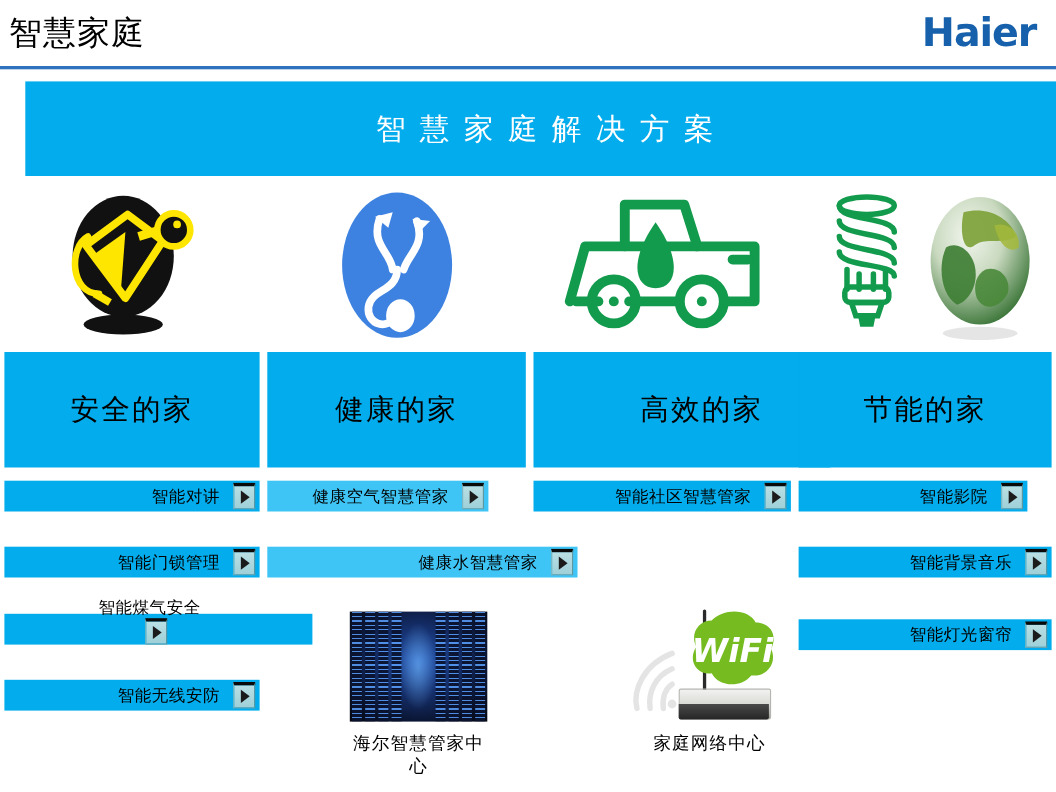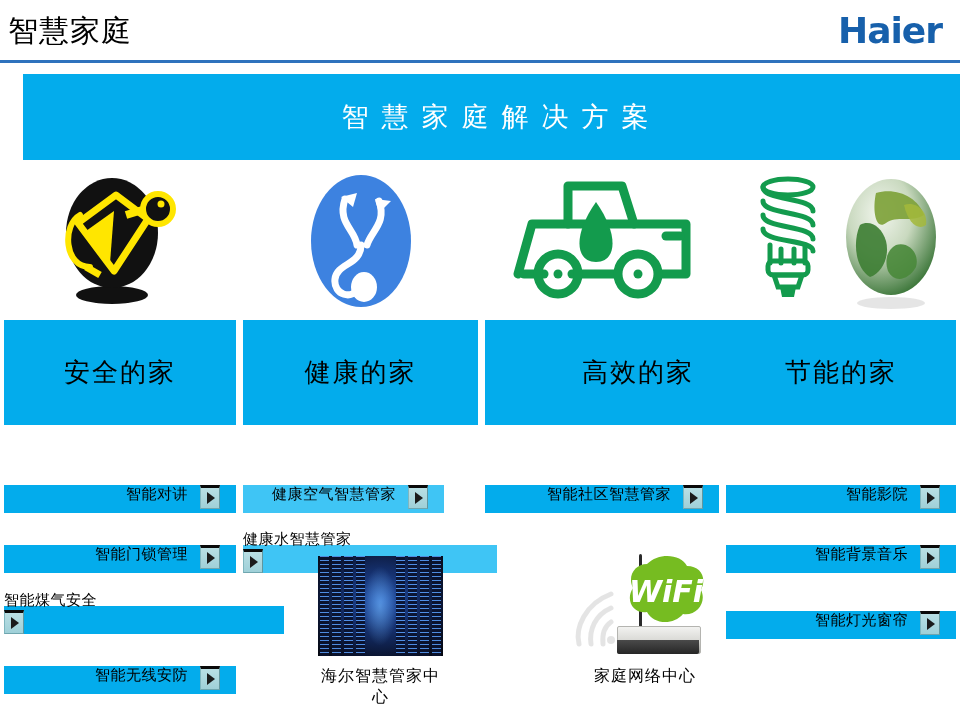--- a/index.html
+++ b/index.html
@@ -57,22 +57,22 @@
     font-size:26px;color:#000000;letter-spacing:2px;
   }
   #cat-header-0{left:4px;width:232px;}
   #cat-header-1{left:243px;width:235px;}
   #cat-header-2{left:485px;width:234px;padding-left:36px;}
   #cat-header-3{left:726px;width:230px;}
   
   .item-btn{
     position:absolute;height:28px;
     background:#03ACEC;
-    display:flex;justify-content:flex-end;
-    padding-right:16px;box-sizing:border-box;margin-top:48px;
+    display:flex;align-items:center;justify-content:flex-end;
+    padding-right:4px;box-sizing:border-box;
   }
   .item-btn.light{background:#3FC5F5;}
   .item-label{
     font-size:15px;color:#000;letter-spacing:0.5px;
     white-space:nowrap;margin-right:12px;
   }
   .play-btn{
     width:20px;height:24px;
     background:linear-gradient(180deg,#b9dfe4 0%,#9fd0d8 100%);
     border-top:3px solid #0a0a0a;
@@ -260,35 +260,35 @@
       <span class="play-tri"></span>
     </span>
 </div>
 
 <div class="item-btn light" style="left:243px;top:437px;width:201px;">
   <span class="item-label">健康空气智慧管家</span>
   <span class="play-btn">
       <span class="play-tri"></span>
     </span>
 </div>
-<div class="item-btn light" style="left:243px;top:497px;width:254px;flex-direction:column;">
+<div class="item-btn light" style="left:243px;top:497px;width:282px;">
   <span class="item-label">健康水智慧管家</span>
   <span class="play-btn">
       <span class="play-tri"></span>
     </span>
 </div>
 
 <div class="item-btn" style="left:485px;top:437px;width:234px;">
   <span class="item-label">智能社区智慧管家</span>
   <span class="play-btn">
       <span class="play-tri"></span>
     </span>
 </div>
 
-<div class="item-btn" style="left:726px;top:437px;width:230px;">
+<div class="item-btn" style="left:726px;top:437px;width:208px;">
   <span class="item-label">智能影院</span>
   <span class="play-btn">
       <span class="play-tri"></span>
     </span>
 </div>
 <div class="item-btn" style="left:726px;top:497px;width:230px;">
   <span class="item-label">智能背景音乐</span>
   <span class="play-btn">
       <span class="play-tri"></span>
     </span>

